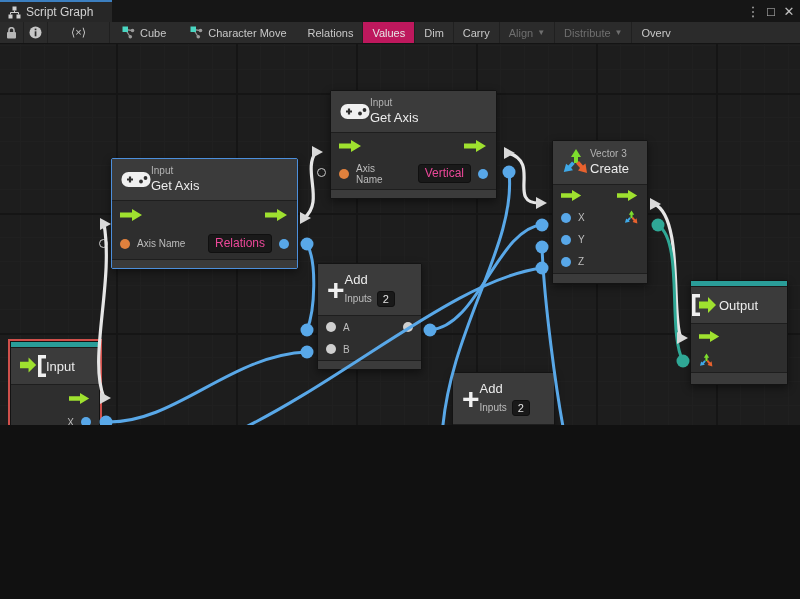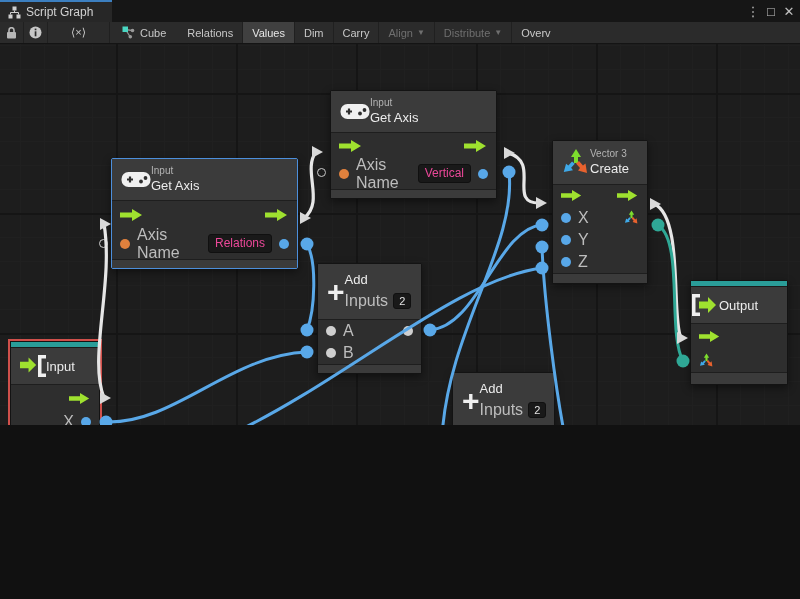--- a/index.html
+++ b/index.html
@@ -15,21 +15,21 @@
   .winctl.menu { right:38px; width:18px; }
   .winctl.max  { right:20px; width:18px; }
   .winctl.close{ right:2px;  width:18px; }
 
   
   .toolbar { position:absolute; left:0; top:22px; width:800px; height:22px; background:#2b2b2b;
              border-bottom:1px solid #141414; display:flex; align-items:stretch; font-size:11px; color:#c8c8c8; }
   .tbtn { display:flex; align-items:center; justify-content:center; padding:0 9px; border-right:1px solid #202020; cursor:default; white-space:nowrap; }
   .tbtn.icon-btn { width:24px; padding:0; }
   .tbtn.wide { width:62px; }
-  .tbtn.active { background:#404040; color:#e6e6e6; }
+  .tbtn.active { background:#be185d; color:#e6e6e6; }
   .tbtn.disabled { color:#6f6f6f; }
   .tbtn .caret { font-size:8px; margin-left:4px; }
   .crumb { display:flex; align-items:center; gap:5px; padding:0 12px; }
   .zoom-area { display:flex; align-items:center; gap:7px; padding:0 10px; }
   .zoom-track { position:relative; width:96px; height:1px; background:#8a8a8a; }
   .zoom-handle { position:absolute; right:3px; top:-5px; width:11px; height:11px; border-radius:50%; background:#bdbdbd; }
   .zoom-x { font-size:10px; color:#b5b5b5; }
   .clip-last { overflow:hidden; }
 
   
@@ -47,21 +47,21 @@
           box-shadow:0 3px 8px rgba(0,0,0,.45); z-index:2; }
   .node.selected { border:1px solid #4c8fdc; }
   .sel-red { position:absolute; border:2px solid #d0504b; z-index:2; }
   .tealstrip { height:6px; background:#2a9d99; border-bottom:1px solid #1b1b1b; }
   .nhead { background:#3b3b3b; border-bottom:1px solid #1e1e1e; display:flex; align-items:center; padding:6px 9px; }
   .nhead .hcol { display:flex; flex-direction:column; line-height:1.25; }
   .ncat { font-size:10px; color:#b3b3b3; }
   .ntitle { font-size:13px; color:#ececec; }
   .nfoot { background:#3b3b3b; border-top:1px solid #1e1e1e; height:9px; }
   .nrow { display:flex; align-items:center; padding:0 8px; gap:7px; }
-  .plabel { font-size:16px; color:#bdbdbd; }
+  .plabel { font-size:10px; color:#bdbdbd; }
   .dot { width:10px; height:10px; border-radius:50%; flex:0 0 auto; }
   .dot.blue { background:#58a7e8; } .dot.orange { background:#e0813d; } .dot.gray { background:#cfcfcf; }
   .field { background:#191919; border:1px solid #101010; border-radius:3px; color:#ec4899;
            font-size:12px; padding:1px 6px; line-height:15px; }
   .count-field { background:#191919; border:1px solid #101010; border-radius:3px; color:#e2e2e2;
                  font-size:11px; padding:0 5px; line-height:14px; }
   .flex1 { flex:1; }
   .ring { position:absolute; width:9px; height:9px; border:1.5px solid #cfcfcf; border-radius:50%; z-index:2; }
   .plus-glyph { font-size:30px; color:#f0f0f0; line-height:26px; font-weight:bold; }
 
@@ -105,20 +105,29 @@
     <div class="tbtn wide">⟨×⟩</div>
 
     <div class="crumb">
       <svg width="13" height="13" viewBox="0 0 13 13">
         <path d="M3.5 3.5 L10 4.5 M3.5 3.5 L8 10.5" stroke="#8f8f8f" stroke-width="1.3"></path>
         <rect x="0.5" y="0.5" width="5.5" height="5.5" fill="#4ad6c2"></rect>
         <circle cx="10.5" cy="4.5" r="1.8" fill="#9a9a9a"></circle>
         <circle cx="8.3" cy="10.8" r="1.8" fill="#9a9a9a"></circle>
       </svg>
       <span>Cube</span>
+    </div>
+    <div class="crumb">
+      <svg width="13" height="13" viewBox="0 0 13 13">
+        <path d="M3.5 3.5 L10 4.5 M3.5 3.5 L8 10.5" stroke="#8f8f8f" stroke-width="1.3"></path>
+        <rect x="0.5" y="0.5" width="5.5" height="5.5" fill="#4ad6c2"></rect>
+        <circle cx="10.5" cy="4.5" r="1.8" fill="#9a9a9a"></circle>
+        <circle cx="8.3" cy="10.8" r="1.8" fill="#9a9a9a"></circle>
+      </svg>
+      <span>Character Move</span>
     </div>
 
 
     <div class="tbtn">Relations</div>
     <div class="tbtn active">Values</div>
     <div class="tbtn">Dim</div>
     <div class="tbtn">Carry</div>
     <div class="tbtn disabled">
       <span>Align</span>
       <span class="caret">▼</span>

